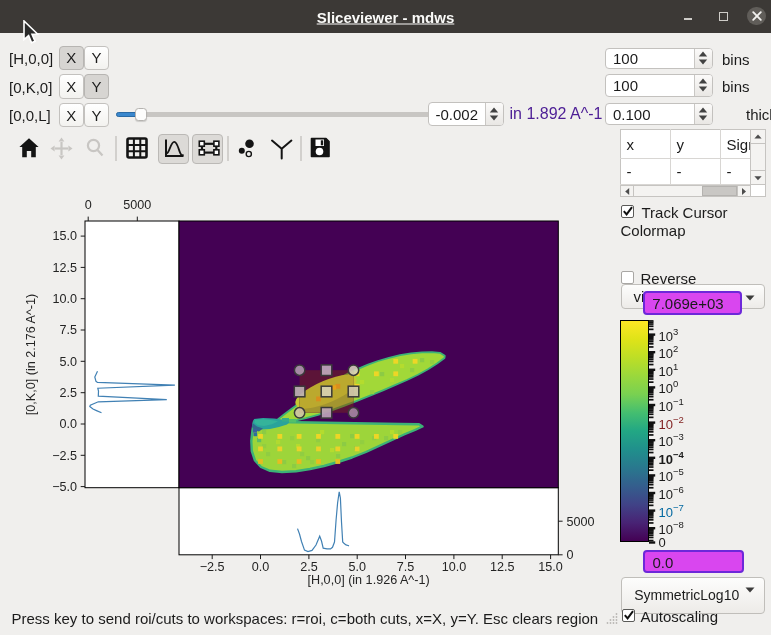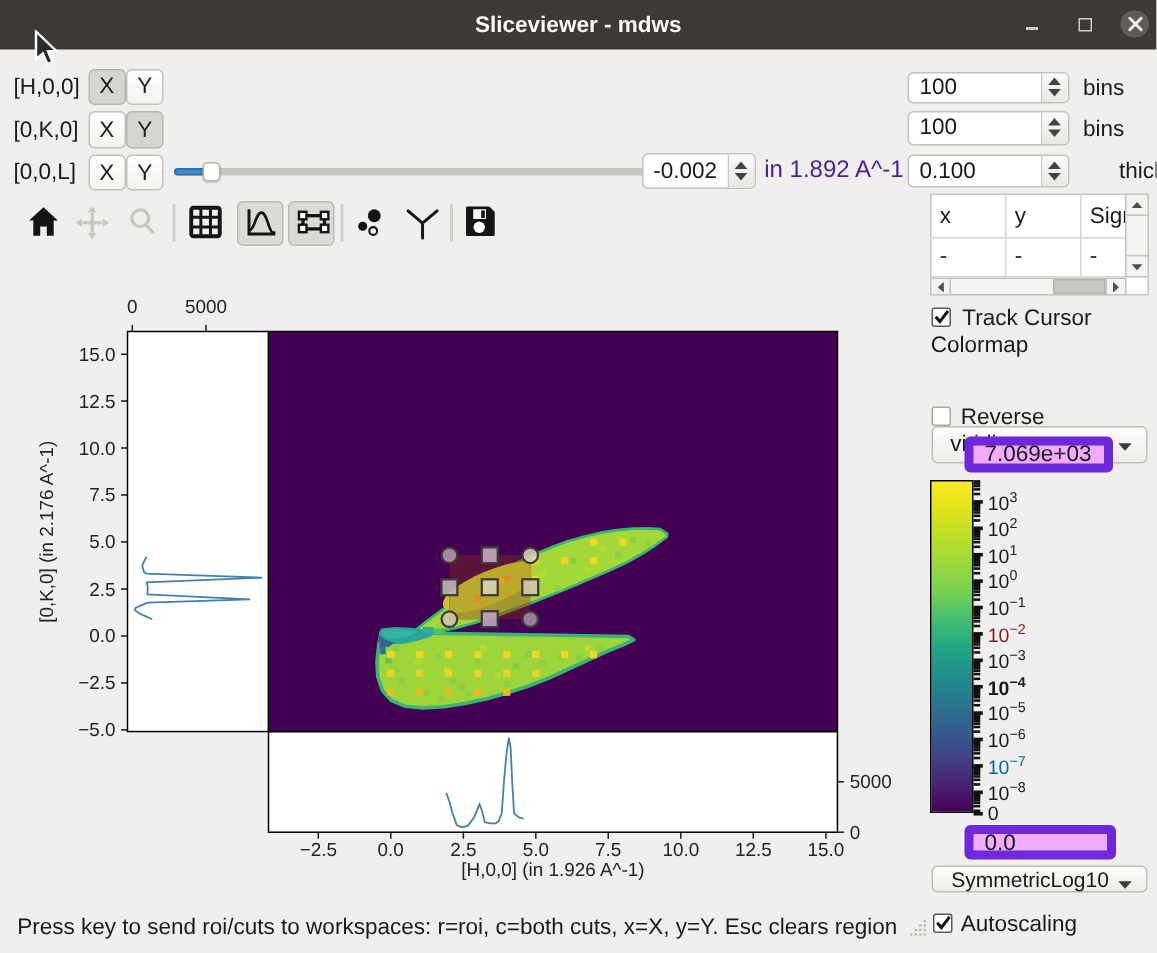--- a/index.html
+++ b/index.html
@@ -8,28 +8,28 @@
  background:linear-gradient(#ffffff,#f3f2ef);display:flex;align-items:center;justify-content:center;
  font-size:15px;color:#1b1b1b;}
 .btn.pressed{background:#d7d5d2;border-color:#b7b5b2;}
 .spin{position:absolute;border:1px solid #c3c1be;border-radius:4px;background:#fff;}
 .spin .v{position:absolute;left:7px;top:50%;transform:translateY(-50%);font-size:15px;color:#1b1b1b;}
 .spin .ud{position:absolute;right:0;top:0;bottom:0;width:18px;border-left:1px solid #c9c7c4;
  background:linear-gradient(#fbfaf9,#e9e7e4);border-radius:0 3px 3px 0;}
 .combo{position:absolute;border:1px solid #c0beba;border-radius:4px;
  background:linear-gradient(#fdfdfc,#edebe8);}
 .combo .v{position:absolute;left:12px;top:50%;transform:translateY(-50%);font-size:15px;color:#1b1b1b;}
-.inp{position:absolute;border:6px solid #6d28d9;border-radius:4px;background:#f0abfc;}
+.inp{position:absolute;border:2px solid #6d28d9;border-radius:4px;background:#d946ef;}
 .inp .v{position:absolute;left:7px;top:50%;transform:translateY(-50%);font-size:15px;color:#1b1b1b;}
 .cb{position:absolute;width:13px;height:13px;background:#fff;border-radius:2px;}
 .sep{position:absolute;width:2px;background:#d2d0cd;}
 </style></head><body>
 
 <div style="position:absolute;left:0;top:0;width:771px;height:33px;background:#3c3936;"></div>
-<div style="position:absolute;left:385.5px;top:16.5px;transform:translateY(-50%);font-size:15px;color:#fafaf8;font-weight:bold;white-space:nowrap;transform:translate(-50%,-50%);left:385.5px;">Sliceviewer - mdws</div>
+<div style="position:absolute;left:385.5px;top:16.5px;transform:translateY(-50%);font-size:15px;color:#fafaf8;font-weight:bold;white-space:nowrap;transform:translate(-50%,-50%);left:385.5px;text-decoration:underline;">Sliceviewer - mdws</div>
 <div style="position:absolute;left:683.5px;top:18px;width:8.5px;height:2px;background:#ceccc8;"></div>
 <div style="position:absolute;left:718.5px;top:12px;width:9px;height:9px;border:1.5px solid #ceccc8;"></div>
 <div style="position:absolute;left:747px;top:6.5px;width:18.5px;height:18.5px;border-radius:50%;background:#605d59;"></div>
 <svg style="position:absolute;left:750.5px;top:10px" width="12" height="12" viewBox="0 0 12 12">
 <path d="M2.2 2.2 L9.8 9.8 M9.8 2.2 L2.2 9.8" stroke="#f2f1ef" stroke-width="1.9" stroke-linecap="round"></path>
   </svg>
 <svg style="position:absolute;left:20px;top:20px" width="20" height="26" viewBox="0 0 20 26">
 <path d="M4 1 L4 19.5 L8.6 15.6 L11.6 22.8 L15 21.3 L12 14.3 L17.5 14 Z" fill="#2a2a2a" stroke="#fff" stroke-width="1.6"></path>
   </svg>
 <div style="position:absolute;left:9px;top:57.8px;transform:translateY(-50%);font-size:15px;color:#1b1b1b;font-weight:normal;white-space:nowrap;">[H,0,0]</div>
@@ -305,21 +305,21 @@
 <div style="position:absolute;left:658.5px;top:440.1px;transform:translateY(-50%);font-size:13px;color:#1b1b1b;">10<sup style="font-size:9.5px;">−3</sup></div>
 <div style="position:absolute;left:658.5px;top:457.70000000000005px;transform:translateY(-50%);font-size:13px;color:#1b1b1b;font-weight:bold;">10<sup style="font-size:9.5px;">−4</sup></div>
 <div style="position:absolute;left:658.5px;top:475.3px;transform:translateY(-50%);font-size:13px;color:#1b1b1b;">10<sup style="font-size:9.5px;">−5</sup></div>
 <div style="position:absolute;left:658.5px;top:492.9px;transform:translateY(-50%);font-size:13px;color:#1b1b1b;">10<sup style="font-size:9.5px;">−6</sup></div>
 <div style="position:absolute;left:658.5px;top:510.5px;transform:translateY(-50%);font-size:13px;color:#0369a1;">10<sup style="font-size:9.5px;">−7</sup></div>
 <div style="position:absolute;left:658.5px;top:528.1px;transform:translateY(-50%);font-size:13px;color:#1b1b1b;">10<sup style="font-size:9.5px;">−8</sup></div>
 <div style="position:absolute;left:658.5px;top:542.2px;transform:translateY(-50%);font-size:13px;color:#1b1b1b;font-weight:normal;white-space:nowrap;">0</div>
 <div class="inp" style="left:643.4px;top:549.7px;width:100.6px;height:23.7px;">
     <span class="v">0.0</span>
   </div>
-<div class="combo" style="left:621.2px;top:576.6px;width:144.3px;height:18px;">
+<div class="combo" style="left:621.2px;top:576.6px;width:144.3px;height:37px;">
     <span class="v" style="font-size:14px;">SymmetricLog10</span>
     <svg style="position:absolute;right:8px;top:8px" width="12" height="8" viewBox="0 0 12 8">
       <path d="M1.5 1.5 L6 6.5 L10.5 1.5 Z" fill="#3c3c3c"></path>
     </svg>
   </div>
 <div class="cb" style="left:621.8px;top:609px;border:1px solid #5a5a58;"></div>
 <svg style="position:absolute;left:621.8px;top:608px" width="14" height="14" viewBox="0 0 14 14">
     <path d="M2.8 7.2 L5.6 10.4 L11 3.2" stroke="#111" stroke-width="2" fill="none"></path>
   </svg>
 <div style="position:absolute;left:640.5px;top:615.5px;transform:translateY(-50%);font-size:15px;color:#1b1b1b;font-weight:normal;white-space:nowrap;">Autoscaling</div>

